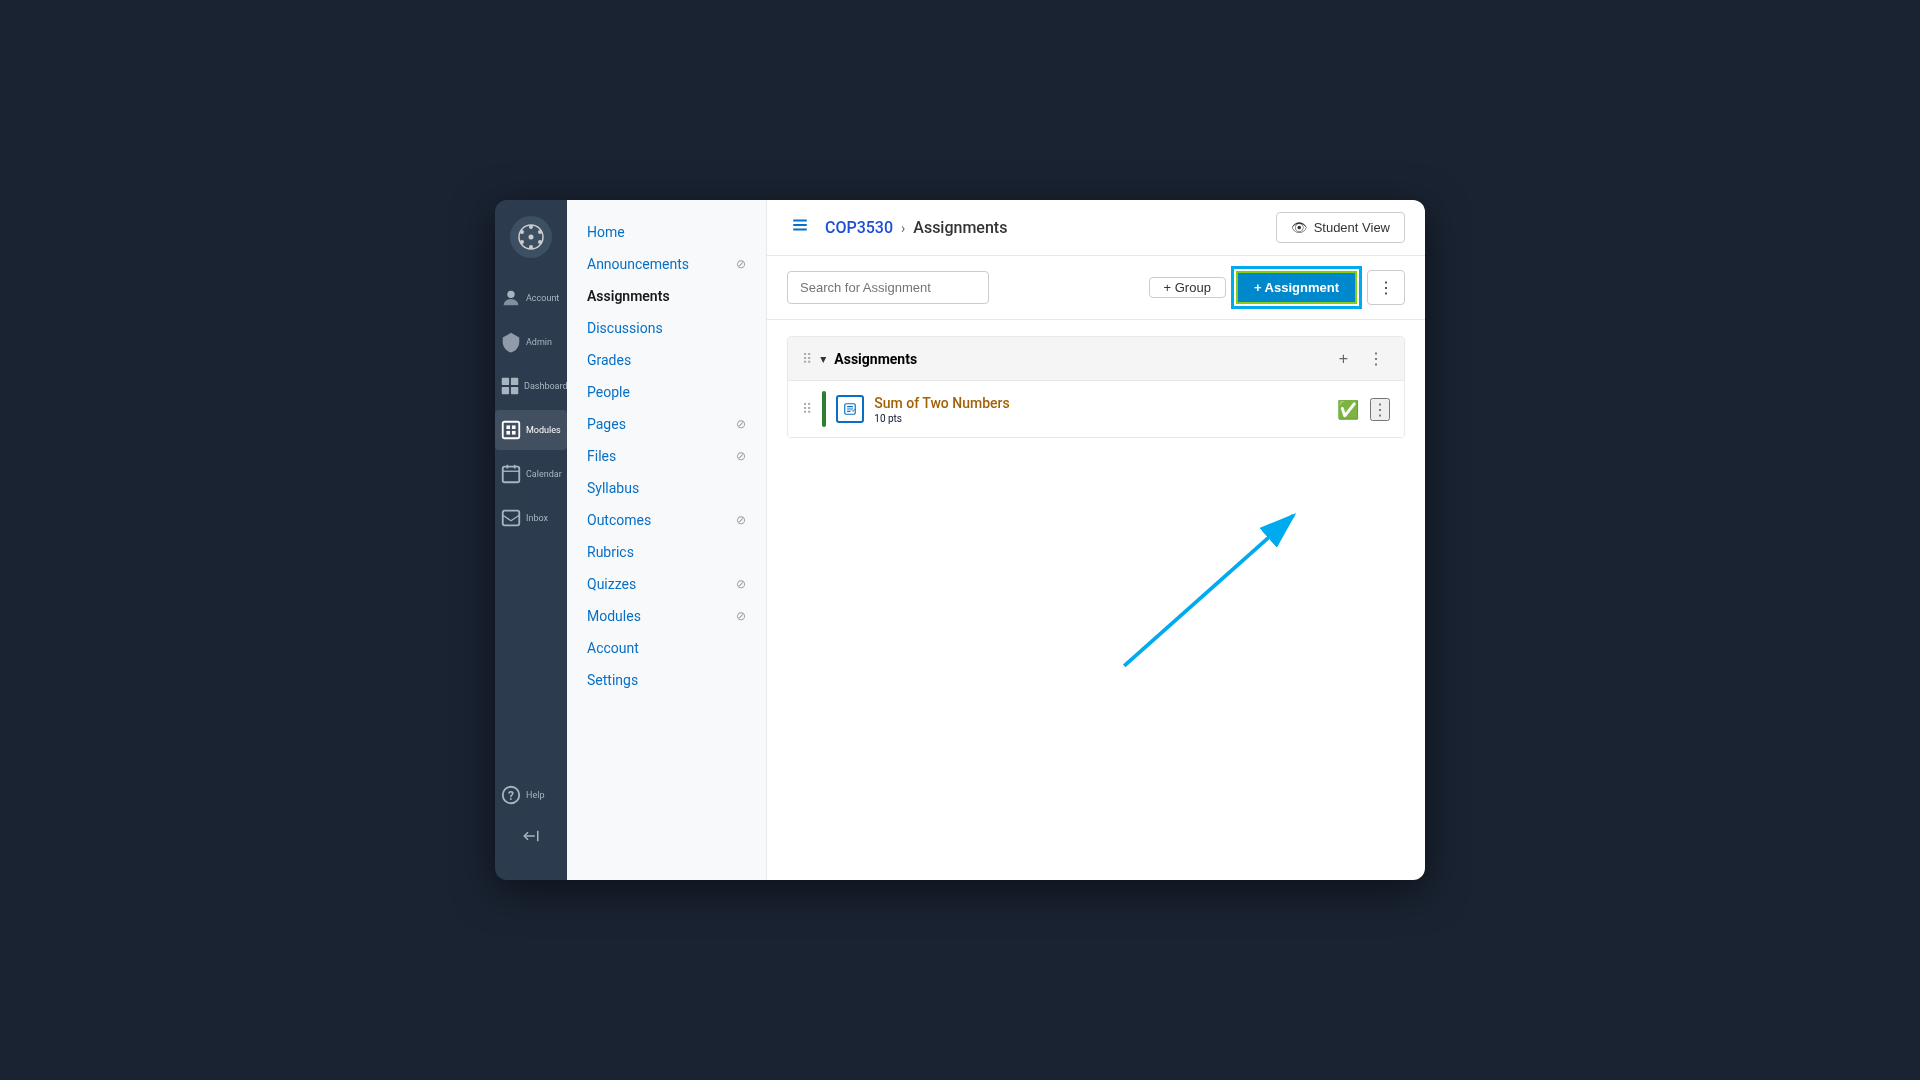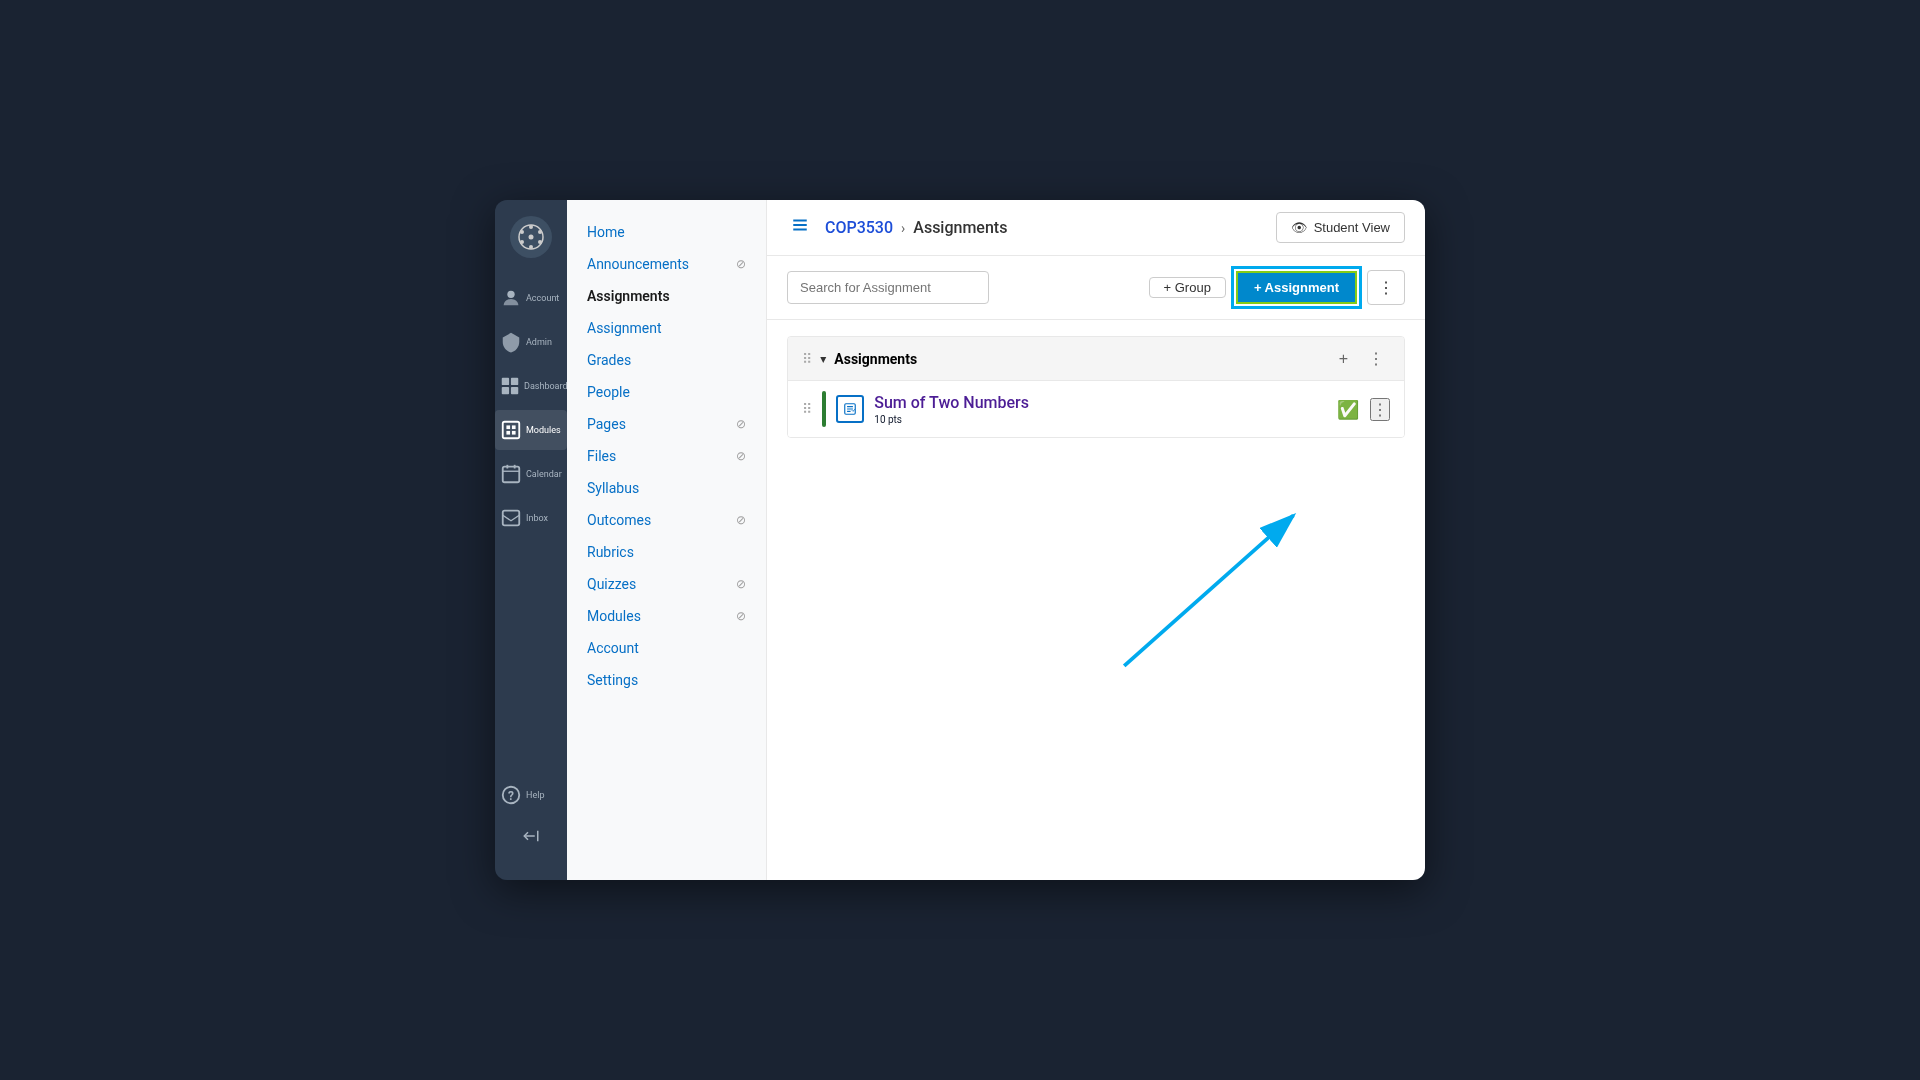--- a/index.html
+++ b/index.html
@@ -363,23 +363,23 @@
       color: #0770c6;
       font-size: 12px;
       flex-shrink: 0;
     }
 
     .item-info {
       flex: 1;
     }
 
     .item-name {
-      font-size: 16px;
+      font-size: 14px;
       font-weight: 500;
-      color: #4c1d95;
+      color: #a16207;
       cursor: pointer;
     }
 
     .item-pts {
       font-size: 10px;
       color: #0f172a;
       margin-top: 2px;
     }
 
     .item-check {
@@ -517,21 +517,21 @@
           <span>Home</span>
         </a>
         <a class="course-nav-item">
           <span>Announcements</span>
           <span class="eye-icon">⊘</span>
         </a>
         <a class="course-nav-item active">
           <span>Assignments</span>
         </a>
         <a class="course-nav-item">
-          <span>Assignment</span>
+          <span>Discussions</span>
         </a>
         <a class="course-nav-item">
           <span>Grades</span>
         </a>
         <a class="course-nav-item">
           <span>People</span>
         </a>
         <a class="course-nav-item">
           <span>Pages</span>
           <span class="eye-icon">⊘</span>

